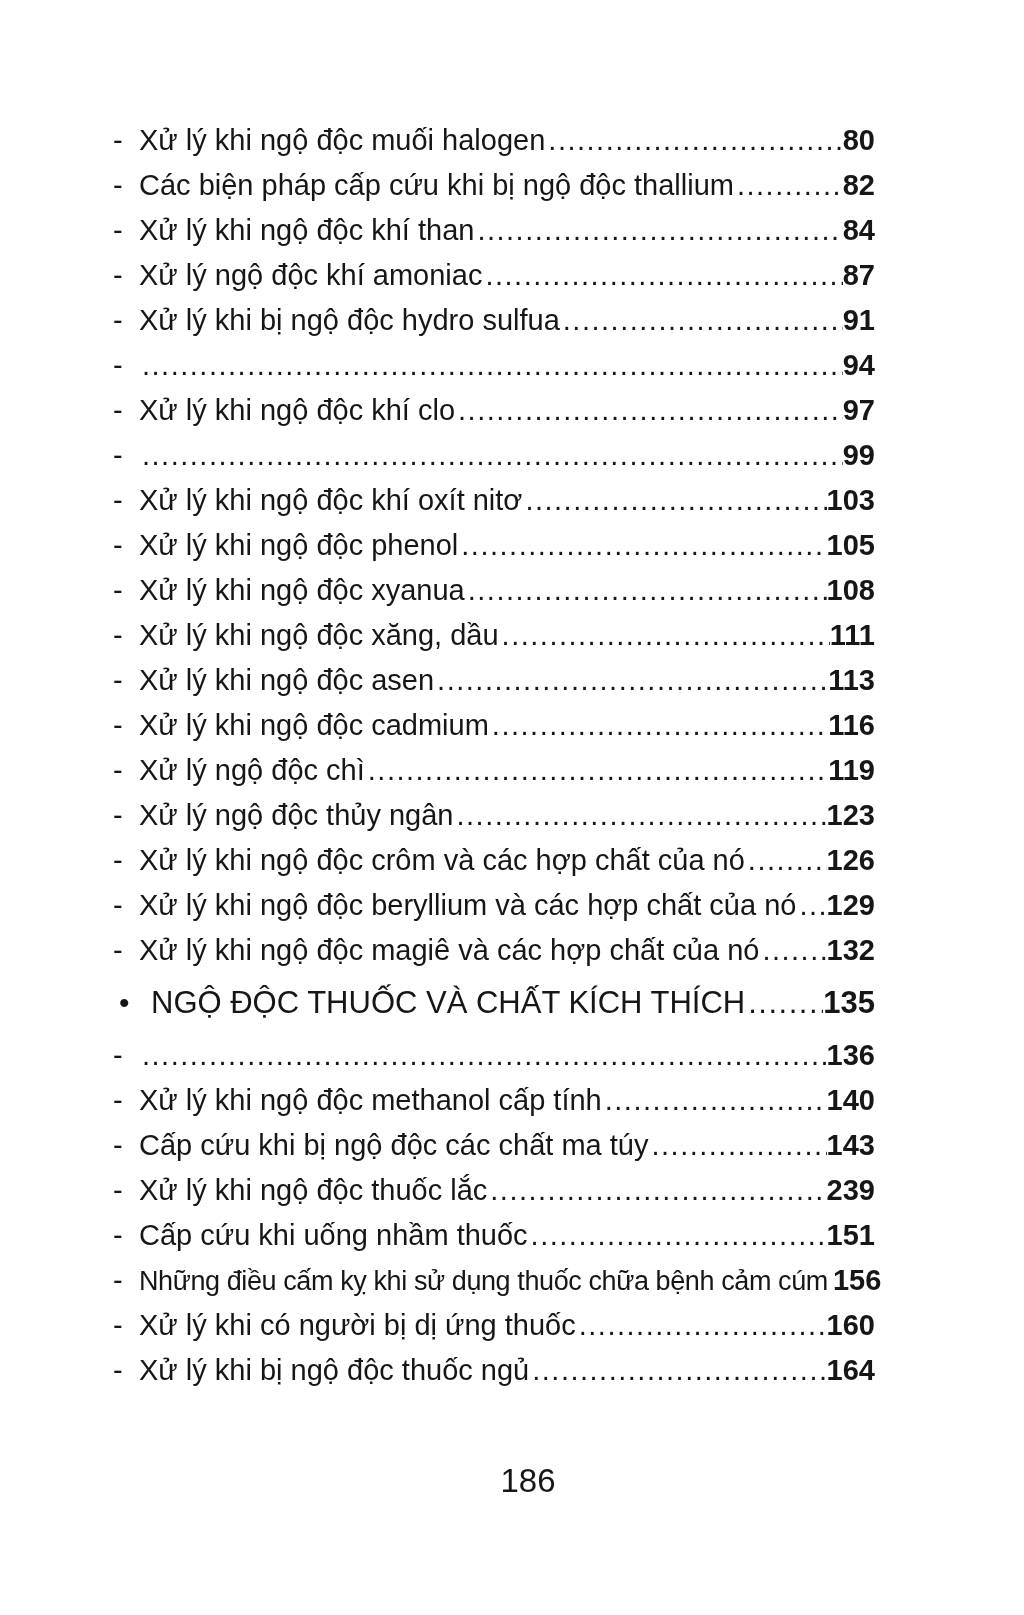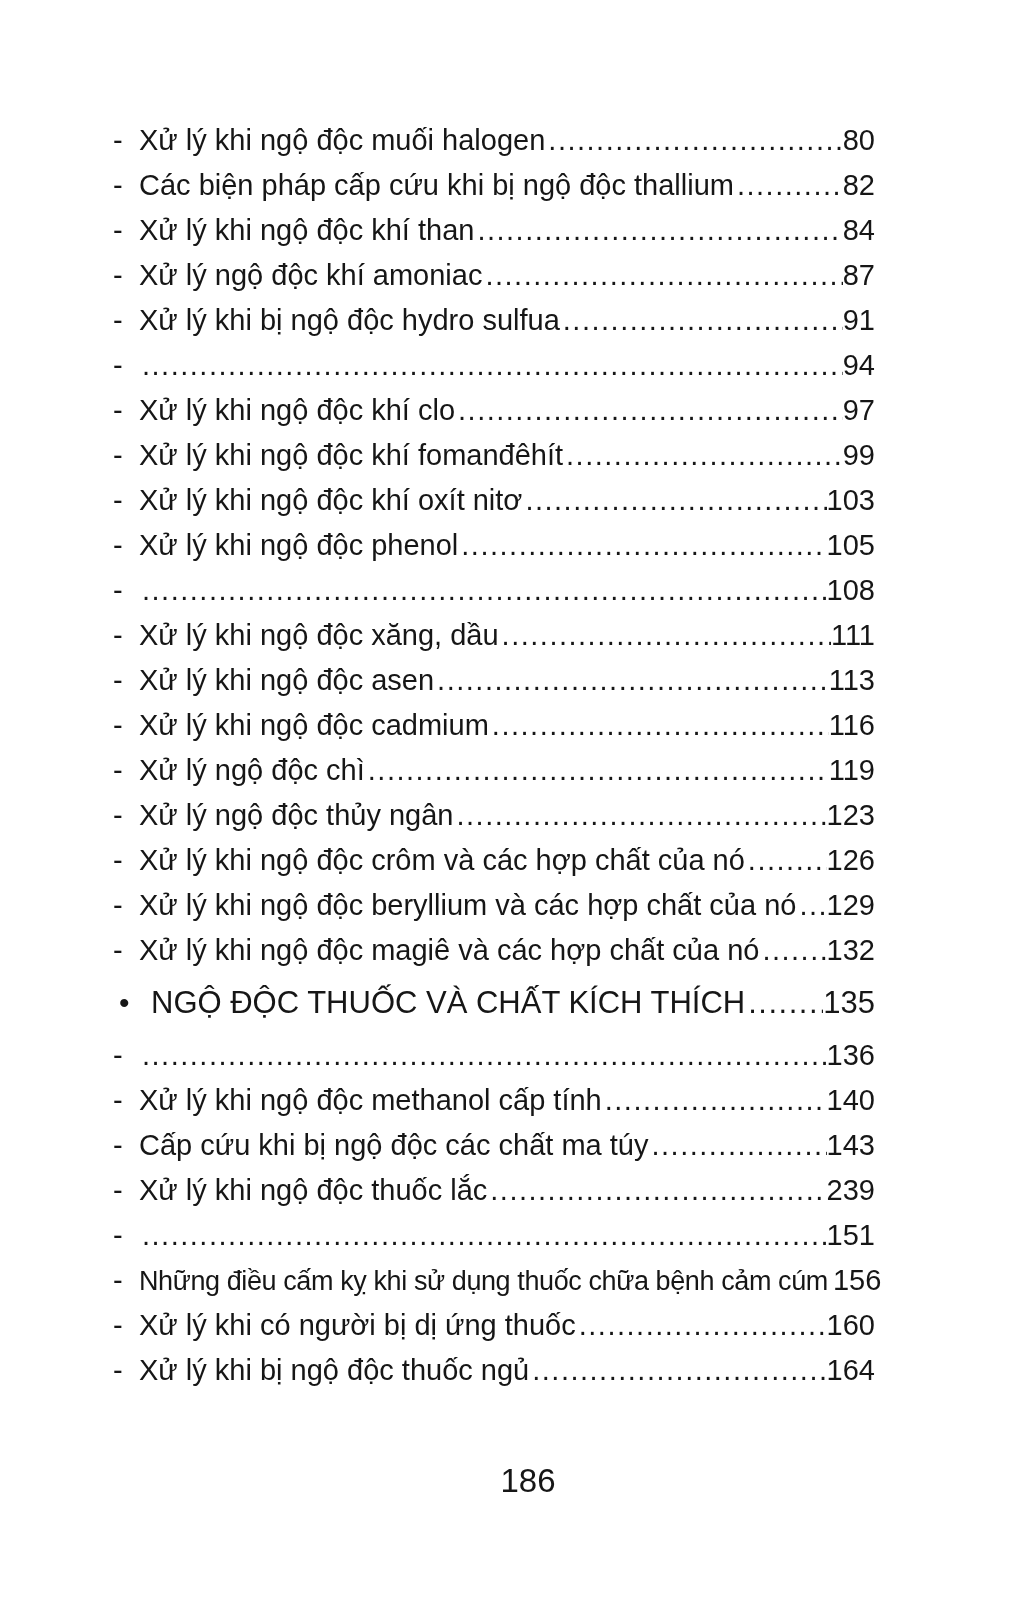--- a/index.html
+++ b/index.html
@@ -41,20 +41,21 @@
     flex: 1 1 auto;
     overflow: hidden;
     padding: 0 2px 0 3px;
   }
   .dots::after {
     content: "..................................................................................................................................";
     letter-spacing: 1.5px;
   }
   .pagenum {
     flex: 0 0 auto;
+    font-weight: bold;
   }
   
   .row.section {
     height: 60px;
     line-height: 60px;
     font-size: 31px;
     padding-left: 6px;
   }
   .row.section .prefix {
     width: 32px;
@@ -124,41 +125,41 @@
 
   <div class="row">
     <span class="prefix">-</span>
     <span class="label">Xử lý khi ngộ độc khí clo</span>
     <span class="dots"></span>
     <span class="pagenum">97</span>
   </div>
 
   <div class="row">
     <span class="prefix">-</span>
-    <span class="label">Xử lý khi ngộ độc khí fomanđêhít</span>
     <span class="dots"></span>
     <span class="pagenum">99</span>
   </div>
 
   <div class="row">
     <span class="prefix">-</span>
     <span class="label">Xử lý khi ngộ độc khí oxít nitơ</span>
     <span class="dots"></span>
     <span class="pagenum">103</span>
   </div>
 
   <div class="row">
     <span class="prefix">-</span>
     <span class="label">Xử lý khi ngộ độc phenol</span>
     <span class="dots"></span>
     <span class="pagenum">105</span>
   </div>
 
   <div class="row">
     <span class="prefix">-</span>
+    <span class="label">Xử lý khi ngộ độc xyanua</span>
     <span class="dots"></span>
     <span class="pagenum">108</span>
   </div>
 
   <div class="row">
     <span class="prefix">-</span>
     <span class="label">Xử lý khi ngộ độc xăng, dầu</span>
     <span class="dots"></span>
     <span class="pagenum">111</span>
   </div>
@@ -241,20 +242,21 @@
 
   <div class="row">
     <span class="prefix">-</span>
     <span class="label">Xử lý khi ngộ độc thuốc lắc</span>
     <span class="dots"></span>
     <span class="pagenum">239</span>
   </div>
 
   <div class="row">
     <span class="prefix">-</span>
+    <span class="label">Cấp cứu khi uống nhầm thuốc</span>
     <span class="dots"></span>
     <span class="pagenum">151</span>
   </div>
 
   <div class="row condensed">
     <span class="prefix">-</span>
     <span class="label">Những điều cấm kỵ khi sử dụng thuốc chữa bệnh cảm cúm</span>
     <span class="dots"></span>
     <span class="pagenum">156</span>
   </div>

